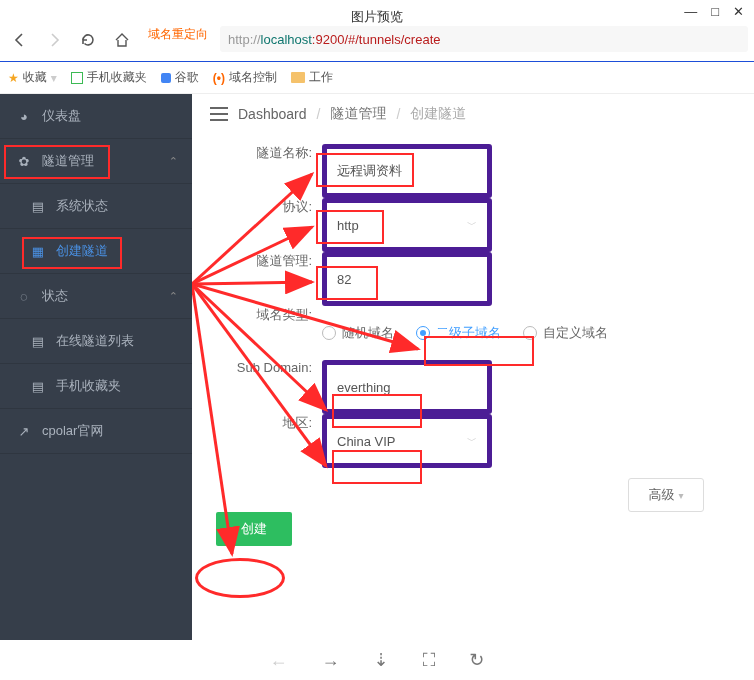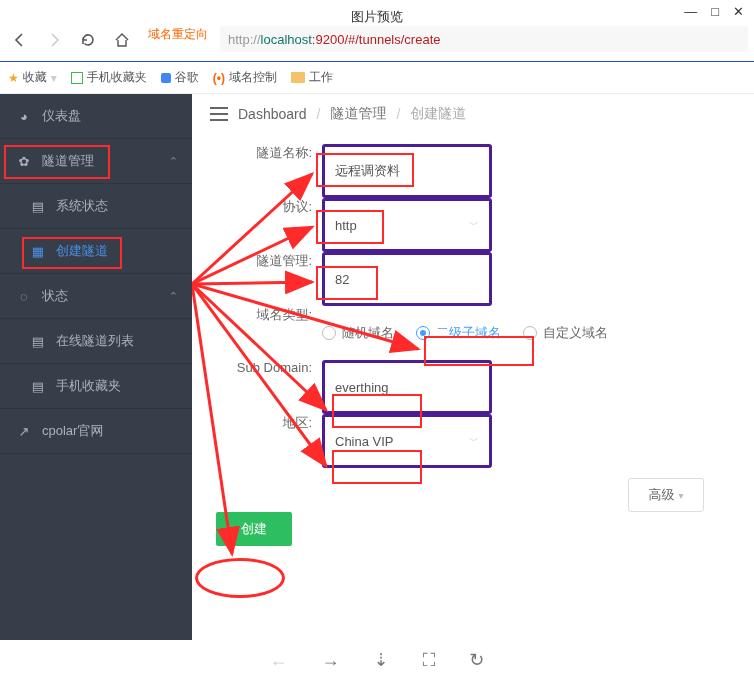--- a/index.html
+++ b/index.html
@@ -42,21 +42,21 @@
 .crumb-row { height:40px; display:flex; align-items:center; padding:8px 18px; gap:10px; color:#999; font-size:14px; }
 .hamb { width:18px; height:14px; display:flex; flex-direction:column; justify-content:space-between; }
 .hamb span { height:2px; background:#666; }
 .crumb-row .sep { color:#ccc; }
 .crumb-row .dash { color:#666; }
 .crumb-row .cur { color:#aaa; }
 
 .form { padding:10px 20px 10px 10px; }
 .frow { display:flex; min-height:54px; }
 .flabel { width:120px; text-align:right; color:#666; padding-right:10px; }
-.finput { height:54px; min-width:170px; border:3px solid #4c1d95; border-radius:3px; padding:0 10px; display:flex; align-items:center; color:#555; position:relative; }
+.finput { height:54px; min-width:170px; border:5px solid #4c1d95; border-radius:3px; padding:0 10px; display:flex; align-items:center; color:#555; position:relative; }
 .select { width:170px; }
 .select .down { position:absolute; right:10px; color:#ccc; font-size:10px; }
 .radios { display:flex; gap:22px; align-items:center; }
 .radio { display:flex; align-items:center; gap:6px; color:#666; }
 .rdot { width:14px; height:14px; border:1px solid #bbb; border-radius:50%; display:inline-block; position:relative; }
 .rdot.on { border-color:#409eff; }
 .rdot.on:after { content:""; position:absolute; width:6px; height:6px; background:#409eff; border-radius:50%; left:3px; top:3px; }
 .radio.on { color:#409eff; }
 
 .adv { margin:10px 0 0 auto; width:76px; height:34px; border:1px solid #ddd; border-radius:3px; display:flex; align-items:center; justify-content:center; gap:4px; color:#666; float:right; margin-right:30px; }

